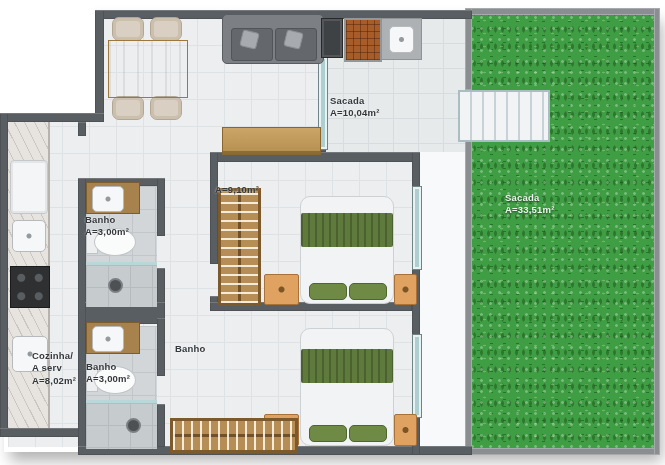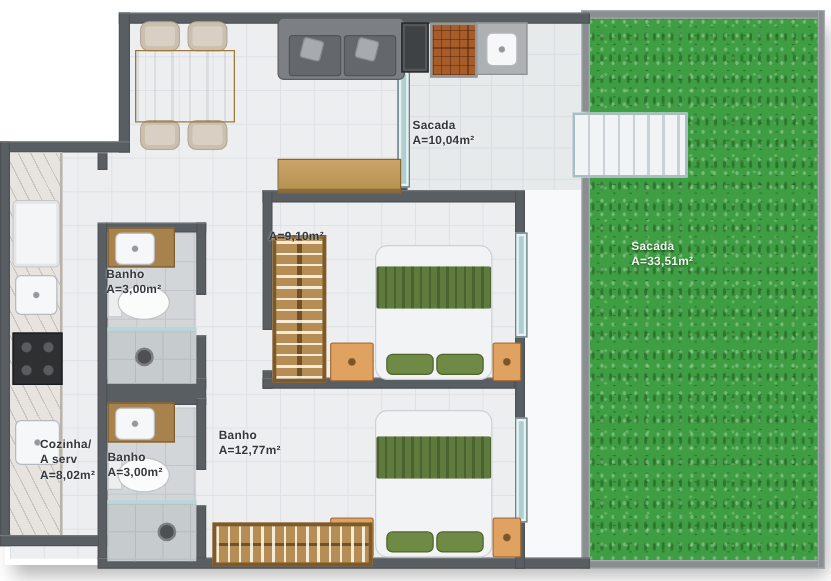--- a/index.html
+++ b/index.html
@@ -187,21 +187,20 @@
     <div>Banho</div>
     <div>A=3,00m²</div>
   </div>
   <div class="rlabel left" style="left:32px;top:311px;width:70px;margin-top:39px;">
     <div>Cozinha/</div>
     <div>A serv</div>
     <div>A=8,02m²</div>
   </div>
   <div class="rlabel" style="left:175px;top:343px;width:140px;">
     <div>Banho</div>
-    <div>A=12,77m²</div>
   </div>
   <div class="rlabel" style="left:86px;top:361px;width:72px;">
     <div>Banho</div>
     <div>A=3,00m²</div>
   </div>
   <div class="rlabel glabel" style="left:505px;top:192px;width:135px;">
     <div>Sacada</div>
     <div>A=33,51m²</div>
   </div>
 

